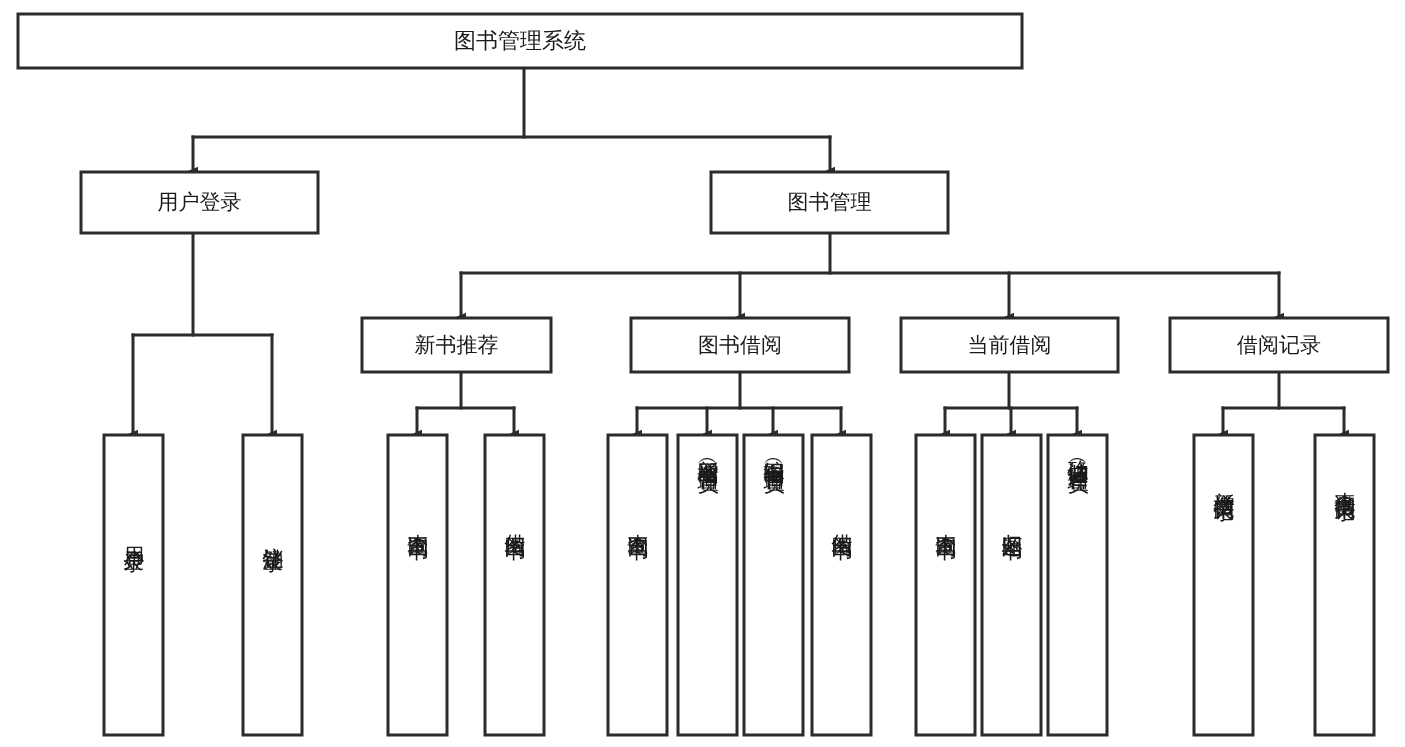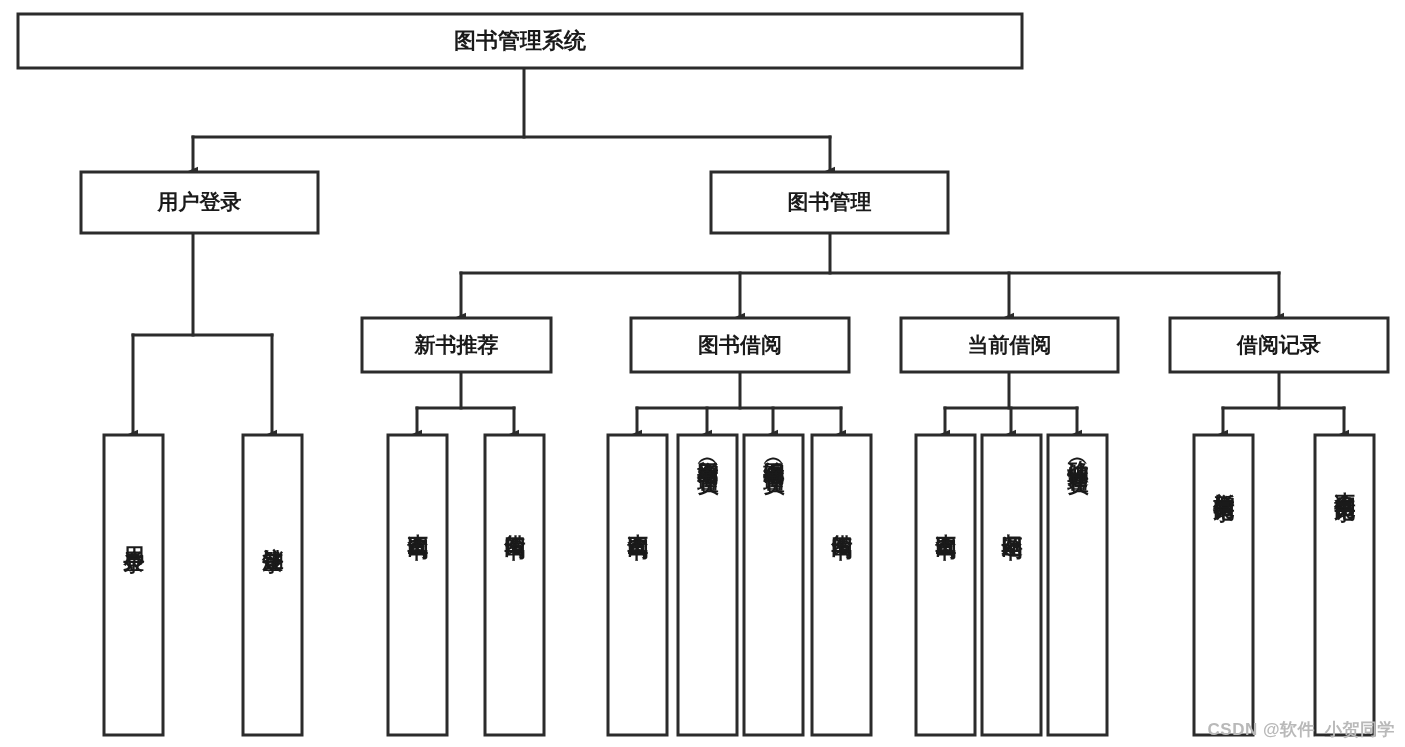--- a/index.html
+++ b/index.html
@@ -11,21 +11,20 @@
     width: 1405px;
     height: 747px;
     font-family: "Liberation Sans", "DejaVu Sans", sans-serif;
     overflow: hidden;
     position: relative;
   }
   #diagram-root {
     position: relative;
     width: 1405px;
     height: 747px;
-    font-weight: bold;
   }
   svg.diagram {
     position: absolute;
     left: 0;
     top: 0;
     width: 1405px;
     height: 747px;
   }
   .node-box {
     fill: #ffffff;
@@ -246,14 +245,13 @@
         <div class="leaf-label">确认归还（管理员）</div>
       </div>
       <div class="leaf-label-wrap" style="left: 1194px; top: 475px; width: 59px; height: 260px;">
         <div class="leaf-label">新增借阅记录</div>
       </div>
       <div class="leaf-label-wrap" style="left: 1315px; top: 475px; width: 59px; height: 260px;">
         <div class="leaf-label">查询借阅记录</div>
       </div>
     </div>
 
-  <div class="watermark">CSDN @软件_小贺同学</div>
 </div>
 
 </body></html>

